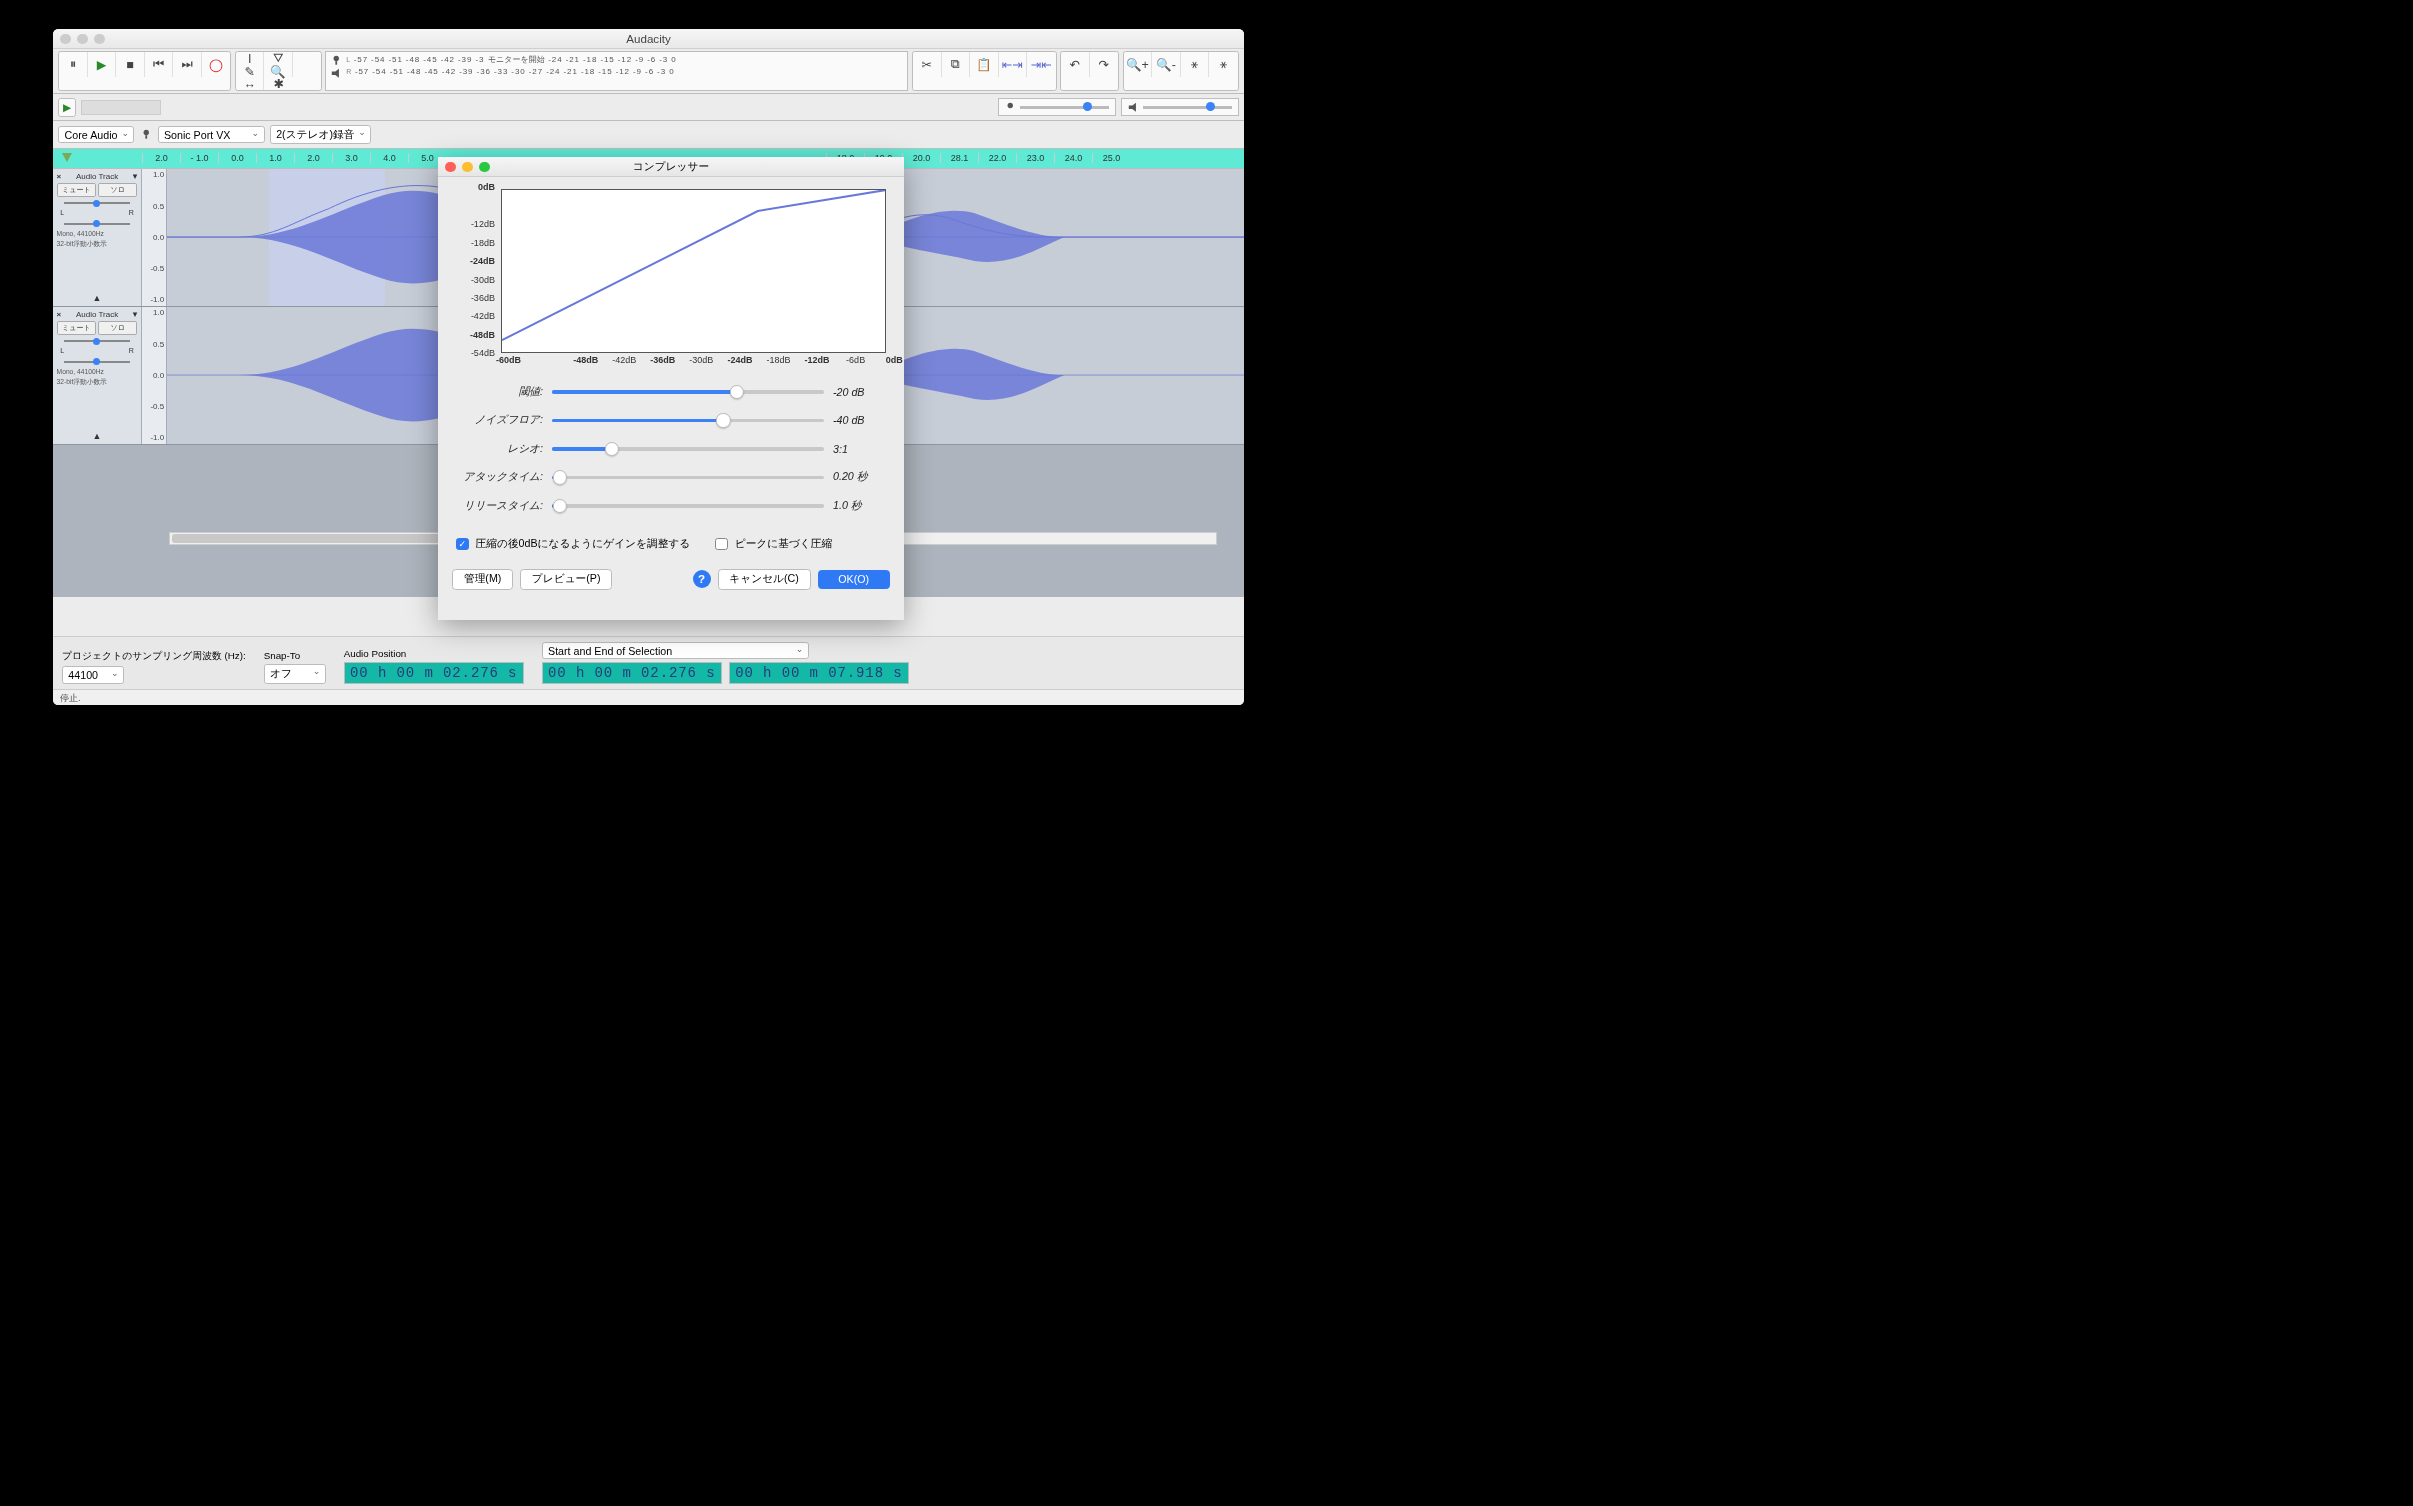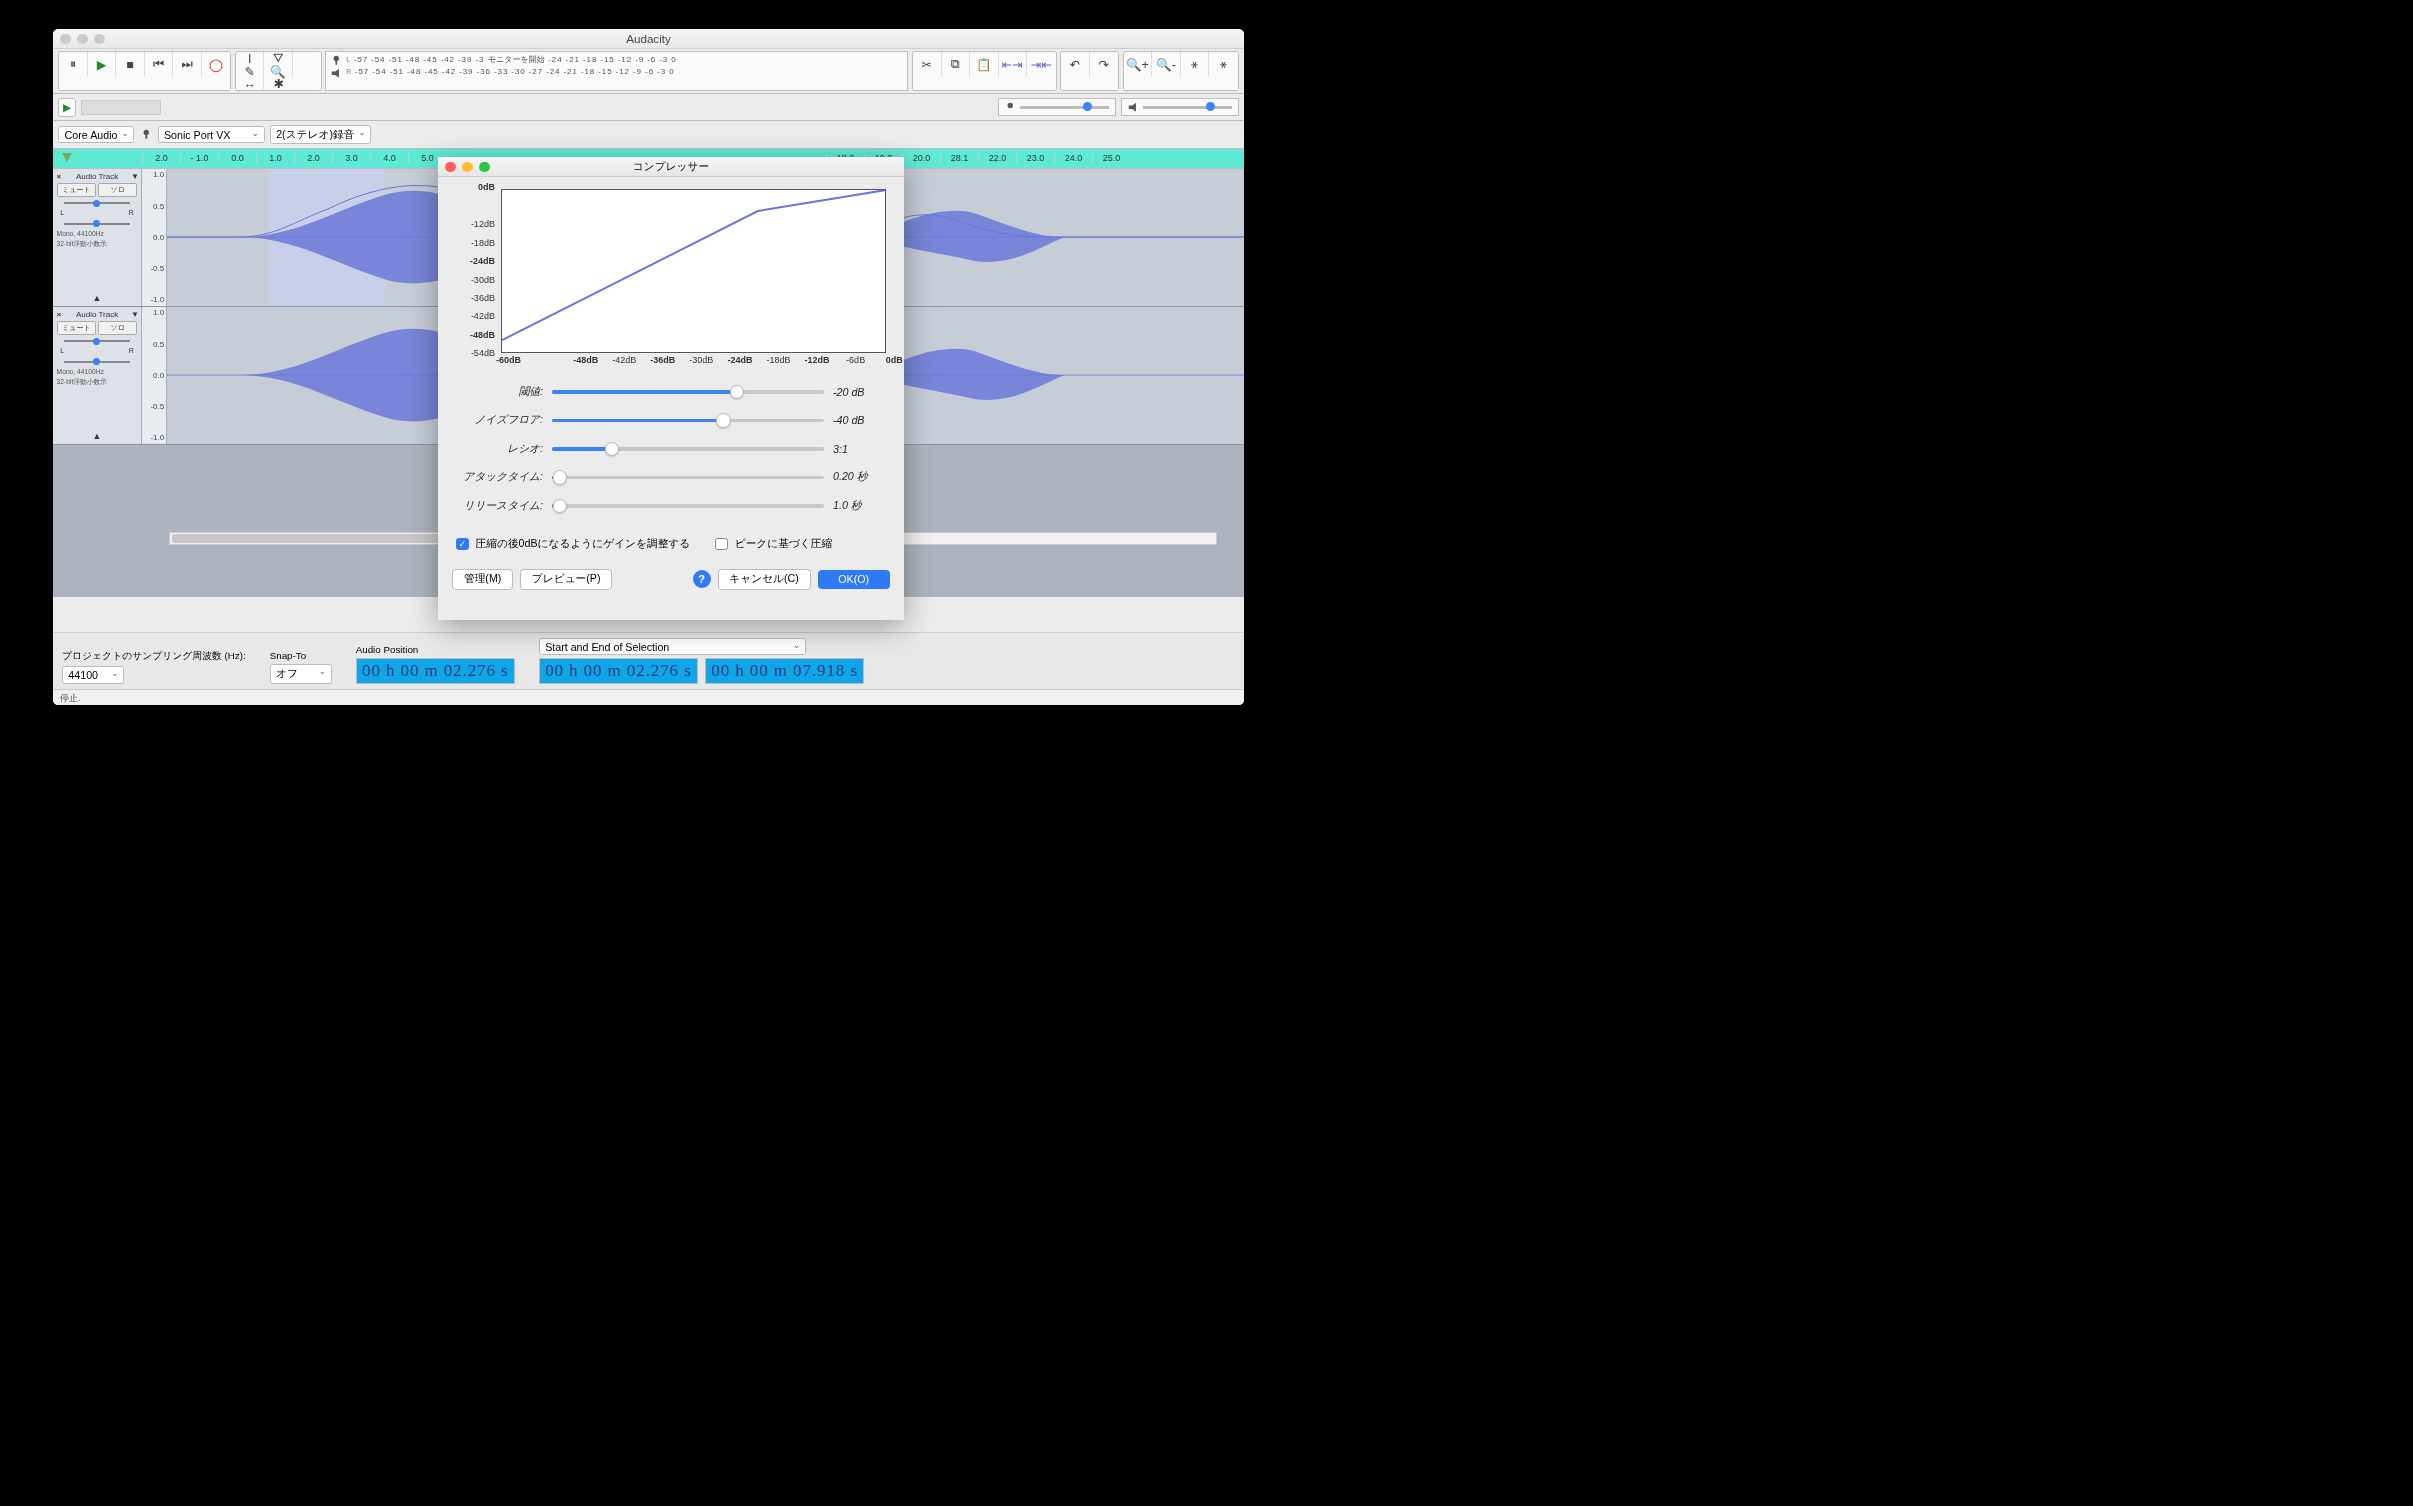--- a/index.html
+++ b/index.html
@@ -67,23 +67,23 @@
 .ctrl-slider .knob { position: absolute; top: 0.9px; width: 14.3px; height: 14.3px; background: #fff; border: 0.9px solid #bbb; border-radius: 50%; box-shadow: 0 0.9px 1.8px rgba(0,0,0,.2); transform: translateX(-50%); }
 .ctrl-val { width: 53px; font-size: 10.7px; color: #222; }
 .chk-row { display: flex; align-items: center; gap: 7.1px; padding: 5.3px 18px 10.7px; font-size: 10.7px; }
 .chk { width: 12.5px; height: 12.5px; border: 0.9px solid #888; border-radius: 2.7px; background: #fff; display: inline-flex; align-items: center; justify-content: center; font-size: 9px; color: #fff; }
 .chk.on { background: #2f7af4; border-color: #2f7af4; }
 .modal-btns { display: flex; align-items: center; gap: 7.1px; padding: 7.1px 14.3px 12.5px; }
 .mbtn { background: #fff; border: 0.9px solid #bbb; border-radius: 3.6px; padding: 2.7px 10.7px; font-size: 10.7px; }
 .mbtn.primary { background: #2f7af4; color: #fff; border-color: #2f7af4; padding: 2.7px 19.6px; }
 .help { width: 18px; height: 18px; border-radius: 50%; background: #2f7af4; color: #fff; text-align: center; line-height: 18px; font-size: 11.6px; font-weight: bold; }
 .spacer { flex: 1; }
-.bottom { position: absolute; left: 0; right: 0; bottom: 16px; background: #e8e8e8; border-top: 0.9px solid #ccc; padding: 5.3px 9px; display: flex; align-items: flex-end; gap: 24px; font-size: 9.8px; }
+.bottom { position: absolute; left: 0; right: 0; bottom: 16px; background: #e8e8e8; border-top: 0.9px solid #ccc; padding: 5.3px 9px; display: flex; align-items: flex-end; gap: 18px; font-size: 9.8px; }
 .bottom .col { display: flex; flex-direction: column; gap: 2.7px; }
-.timebox { background: #0ea5e9; border: 0.9px solid #bbb; padding: 1.8px 5.3px; font-size: 17px; color: #2a3a7a; letter-spacing: 0.9px; font-family: Liberation Serif, serif; }
+.timebox { background: #14b8a6; border: 0.9px solid #bbb; padding: 1.8px 5.3px; font-size: 14px; color: #2a3a7a; letter-spacing: 0.9px; font-family: Liberation Mono, monospace; }
 .status { position: absolute; left: 0; right: 0; bottom: 0; height: 16px; background: #f0f0f0; border-top: 0.9px solid #ccc; font-size: 9px; padding: 1.8px 7.1px; color: #444; }
 .hscroll { position: absolute; bottom: 52px; left: 116px; right: 27px; height: 12.5px; background: #f0f0f0; border: 0.9px solid #ccc; }
 .hscroll .thumb { position: absolute; left: 1.8px; width: 60%; top: 0.9px; bottom: 0.9px; background: #c8c8c8; border-radius: 2.7px; }
 .meter-ticks { letter-spacing: 0.9px; }
 .slider-box { display: flex; align-items: center; gap: 3.6px; border: 0.9px solid #bdbdbd; background: #fafafa; padding: 1.8px 5.3px; }
 .slider-box .sl { width: 89px; height: 3.6px; background: #bbb; position: relative; }
 .slider-box .sl .k { position: absolute; top: -3.6px; width: 9px; height: 9px; background: #3b82f6; border-radius: 50%; }
 .ic { width: 12.5px; height: 12.5px; fill: #555; }
 </style>
 </head>

